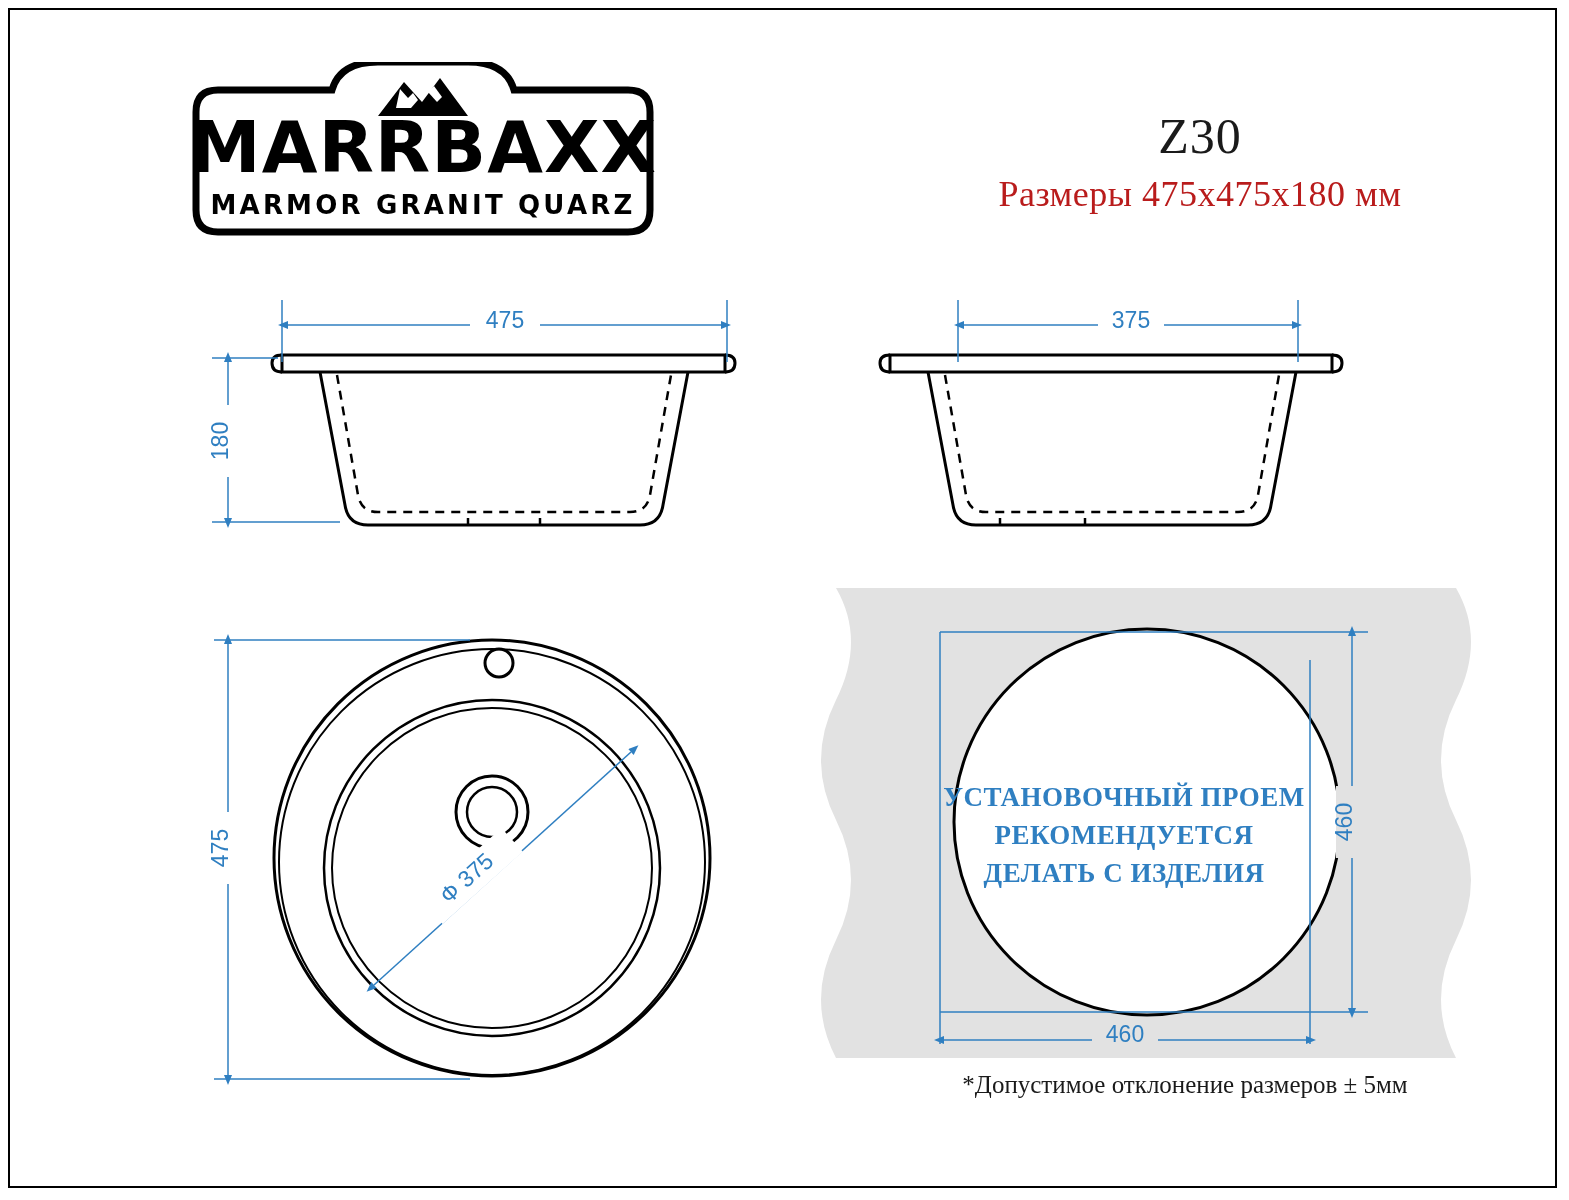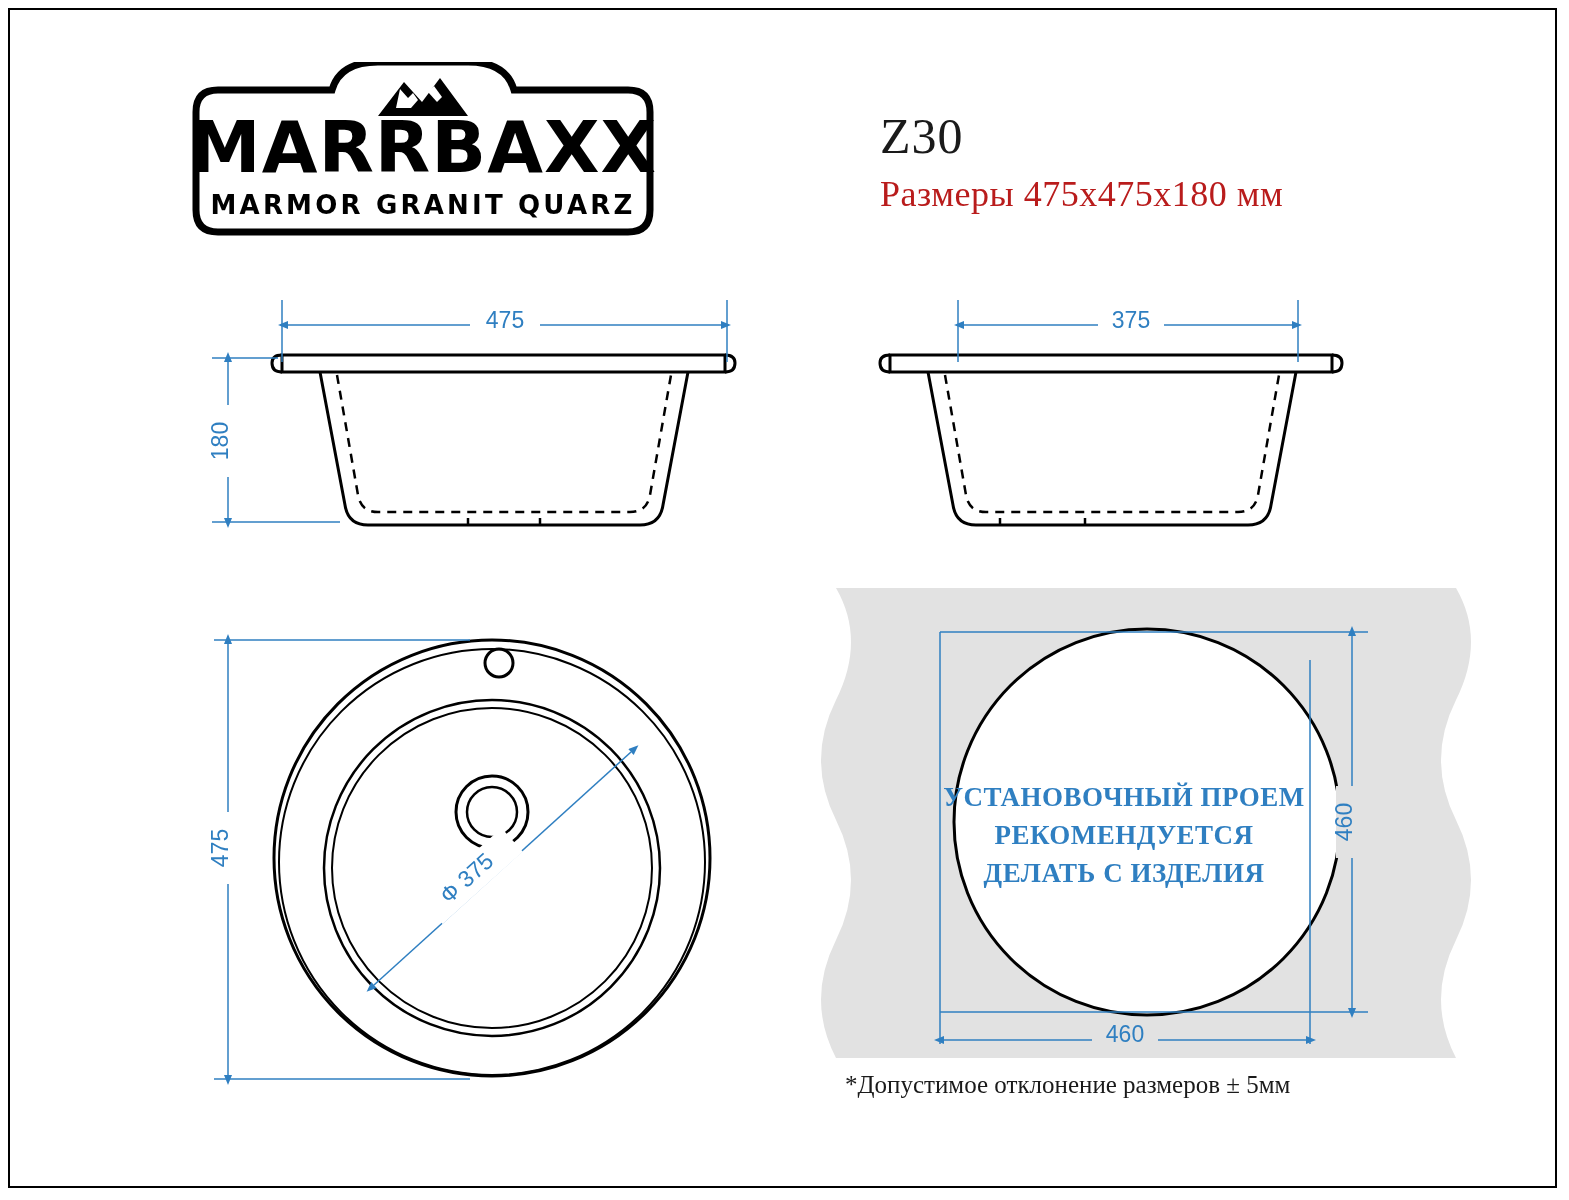--- a/index.html
+++ b/index.html
@@ -49,21 +49,21 @@
     font-size: 26px;
     letter-spacing: 3.2px;
     fill: #000;
   }
   
   .title-block {
     position: absolute;
     left: 880px;
     top: 110px;
     width: 640px;
-    text-align: left;
+    text-align: center;
   }
   .model-name {
     font-family: "Liberation Serif", serif;
     font-size: 50px;
     color: #1a1a1a;
     letter-spacing: 1px;
     line-height: 1.05;
   }
   .model-dims {
     font-family: "Liberation Serif", serif;
@@ -71,20 +71,21 @@
     color: #b91c1c;
     margin-top: 10px;
     letter-spacing: 0.5px;
   }
   
   .note-text {
     position: absolute;
     left: 845px;
     top: 1071px;
     width: 680px;
+    text-align: center;
     font-family: "Liberation Serif", serif;
     font-size: 25px;
     color: #1a1a1a;
   }
   
   svg.draw {
     position: absolute;
     left: 0; top: 0;
     width: 1569px;
     height: 1200px;

